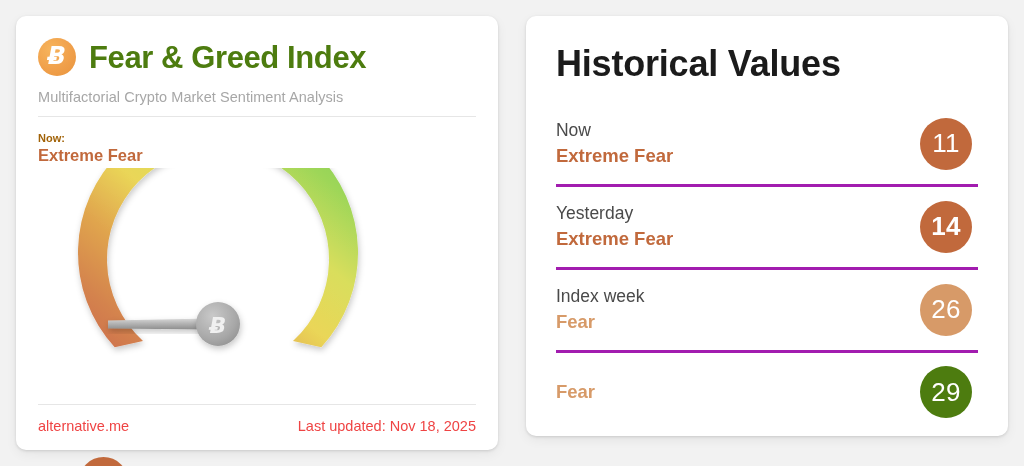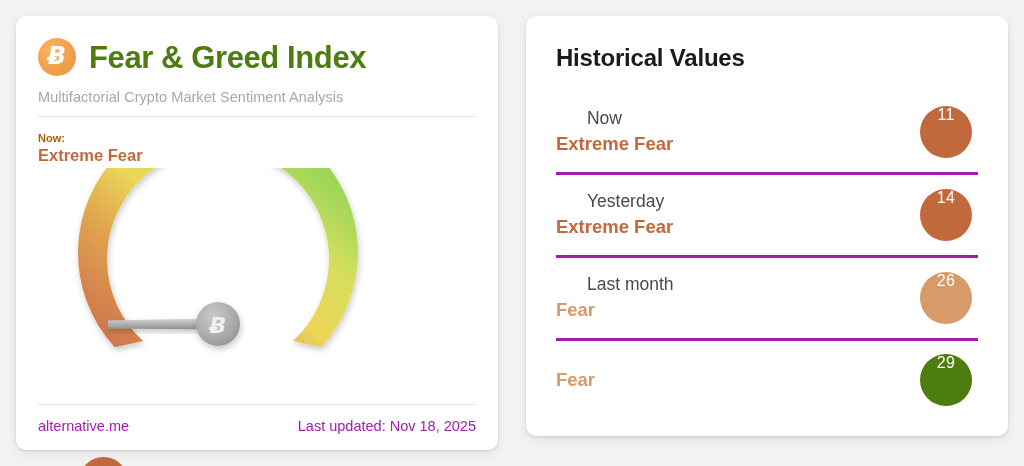--- a/index.html
+++ b/index.html
@@ -140,63 +140,62 @@
   .foot-div {
     height: 1px;
     background: #e6e6e6;
   }
   .foot-row {
     display: flex;
     justify-content: space-between;
     align-items: baseline;
     margin-top: 13px;
     font-size: 14.5px;
-    color: #a21caf;
+    color: #ef4444;
   }
 
   
   .hv-title {
-    font-size: 24px;
+    font-size: 36px;
     font-weight: bold;
     color: #1b1b1b;
     letter-spacing: -0.2px;
     line-height: 1;
     margin-bottom: 8px;
   }
   .hv-list { margin-top: 22px; }
   .hv-row {
     position: relative;
     display: flex;
     align-items: center;
     justify-content: space-between;
     padding: 13px 0 14px 0;
   }
   .hv-row + .hv-row { border-top: 3px solid #a21caf; }
   .hv-texts { display: flex; flex-direction: column; }
   .hv-period {
     font-size: 17.5px;
     color: #4a4a4a;
     line-height: 1.5;
-    margin-left: 31px;
   }
   .hv-class {
     font-size: 18.5px;
     font-weight: bold;
     line-height: 1.45;
   }
   .hv-badge {
     width: 52px;
     height: 52px;
     border-radius: 50%;
     flex: 0 0 auto;
     display: flex;
-    align-items: flex-start;
+    align-items: center;
     justify-content: center;
     color: #ffffff;
-    font-size: 16px;
+    font-size: 26px;
     letter-spacing: 0.3px;
     margin-right: 6px;
   }
 </style>
 </head>
 <body>
 
 <div class="page">
 
   <div class="card card-left">
@@ -288,28 +287,28 @@
         <div class="hv-badge" style="background:#c1693c;">
           <span>11</span>
         </div>
       </div>
 
       <div class="hv-row">
         <div class="hv-texts">
           <span class="hv-period">Yesterday</span>
           <span class="hv-class" style="color:#c1693c;">Extreme Fear</span>
         </div>
-        <div class="hv-badge" style="background:#c1693c;">
+        <div class="hv-badge" style="background:#c1693c;font-weight:bold;">
           <span>14</span>
         </div>
       </div>
 
       <div class="hv-row">
         <div class="hv-texts">
-          <span class="hv-period">Last month</span>
+          <span class="hv-period">Index week</span>
           <span class="hv-class" style="color:#d79a68;">Fear</span>
         </div>
         <div class="hv-badge" style="background:#d79a68;">
           <span>26</span>
         </div>
       </div>
 
       <div class="hv-row">
         <div class="hv-texts">
           <span class="hv-class" style="color:#d79a68;">Fear</span>

